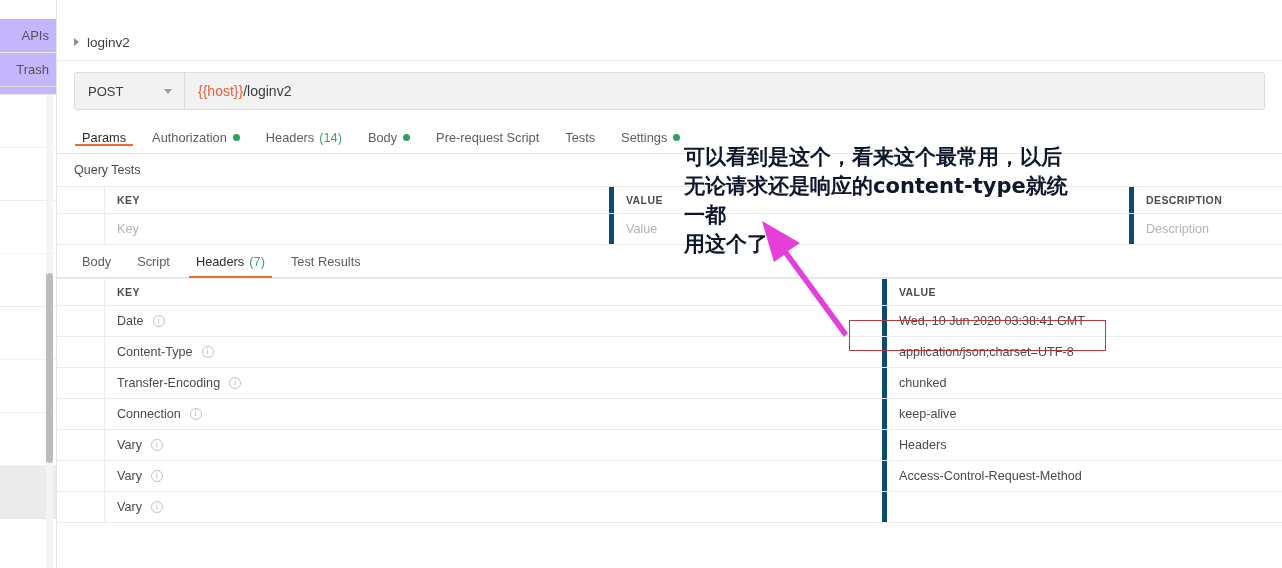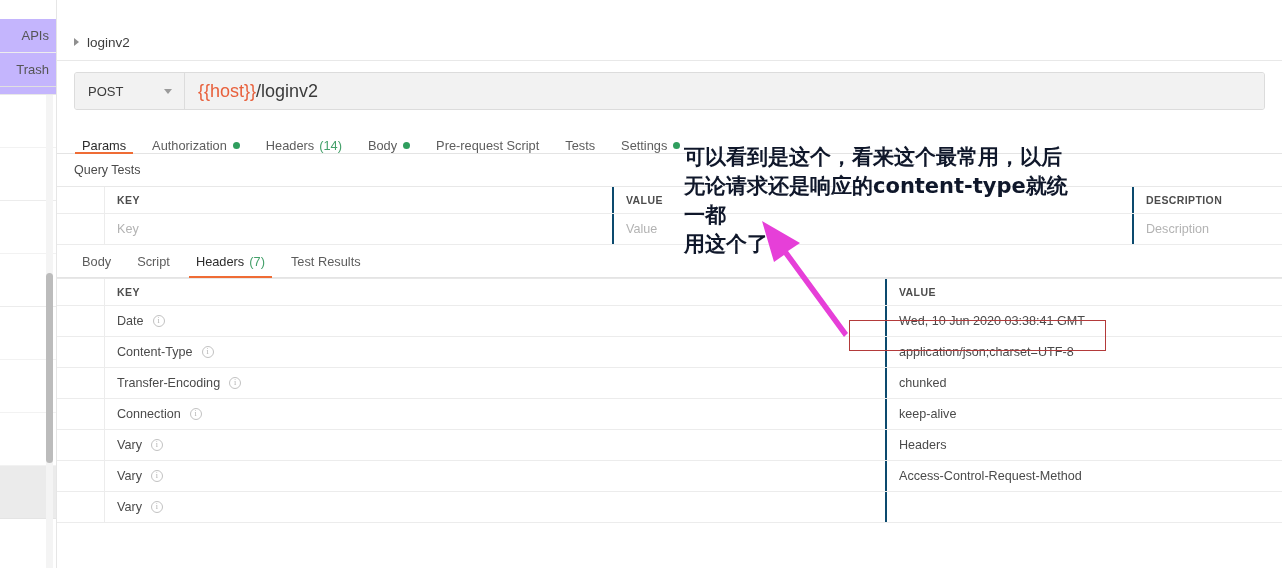--- a/index.html
+++ b/index.html
@@ -101,30 +101,30 @@
   .caret-dn {
     width: 0; height: 0;
     border-top: 5px solid #9b9b9b;
     border-left: 4px solid transparent;
     border-right: 4px solid transparent;
   }
   .url-input {
     flex: 1; height: 100%;
     display: flex; align-items: center;
     padding-left: 13px;
-    font-size: 18px; color: #3b3b3b;
+    font-size: 14px; color: #3b3b3b;
     background: #f2f2f2;
     white-space: nowrap; overflow: hidden;
   }
   .var-token { color: #e8603c; }
 
   
   .req-tabs {
     height: 33px;
-    display: flex; align-items: flex-end;
+    display: flex; align-items: center;
     padding-left: 12px;
     border-bottom: 1px solid #e4e4e4;
     background: #fff;
   }
   .rtab {
     display: flex; align-items: center;
     padding: 0 13px;
     font-size: 12.8px; color: #5d5d5d;
     position: relative;
     white-space: nowrap;
@@ -150,21 +150,21 @@
   }
   .tbl { width: 1225px; border-top: 1px solid #e8e8e8; }
   .trow {
     display: flex; height: 31px; align-items: stretch;
     border-bottom: 1px solid #ececec;
   }
   .trow.hdr { height: 27px; }
   .tcell {
     display: flex; align-items: center;
     padding-left: 12px;
-    border-right: 2px solid #0c4a6e;
+    border-right: 5px solid #0c4a6e;
     font-size: 12.6px; color: #4a4a4a;
     overflow: hidden; white-space: nowrap;
   }
   .tcell.first { border-left: 1px solid #ececec; }
   .tcell.hdrc {
     font-size: 10.5px; font-weight: bold;
     color: #4c4c4c; letter-spacing: .4px;
   }
   .tcell.ph { color: #b3b3b3; }
   .qp-gut { width: 47px; border-right: none; }

